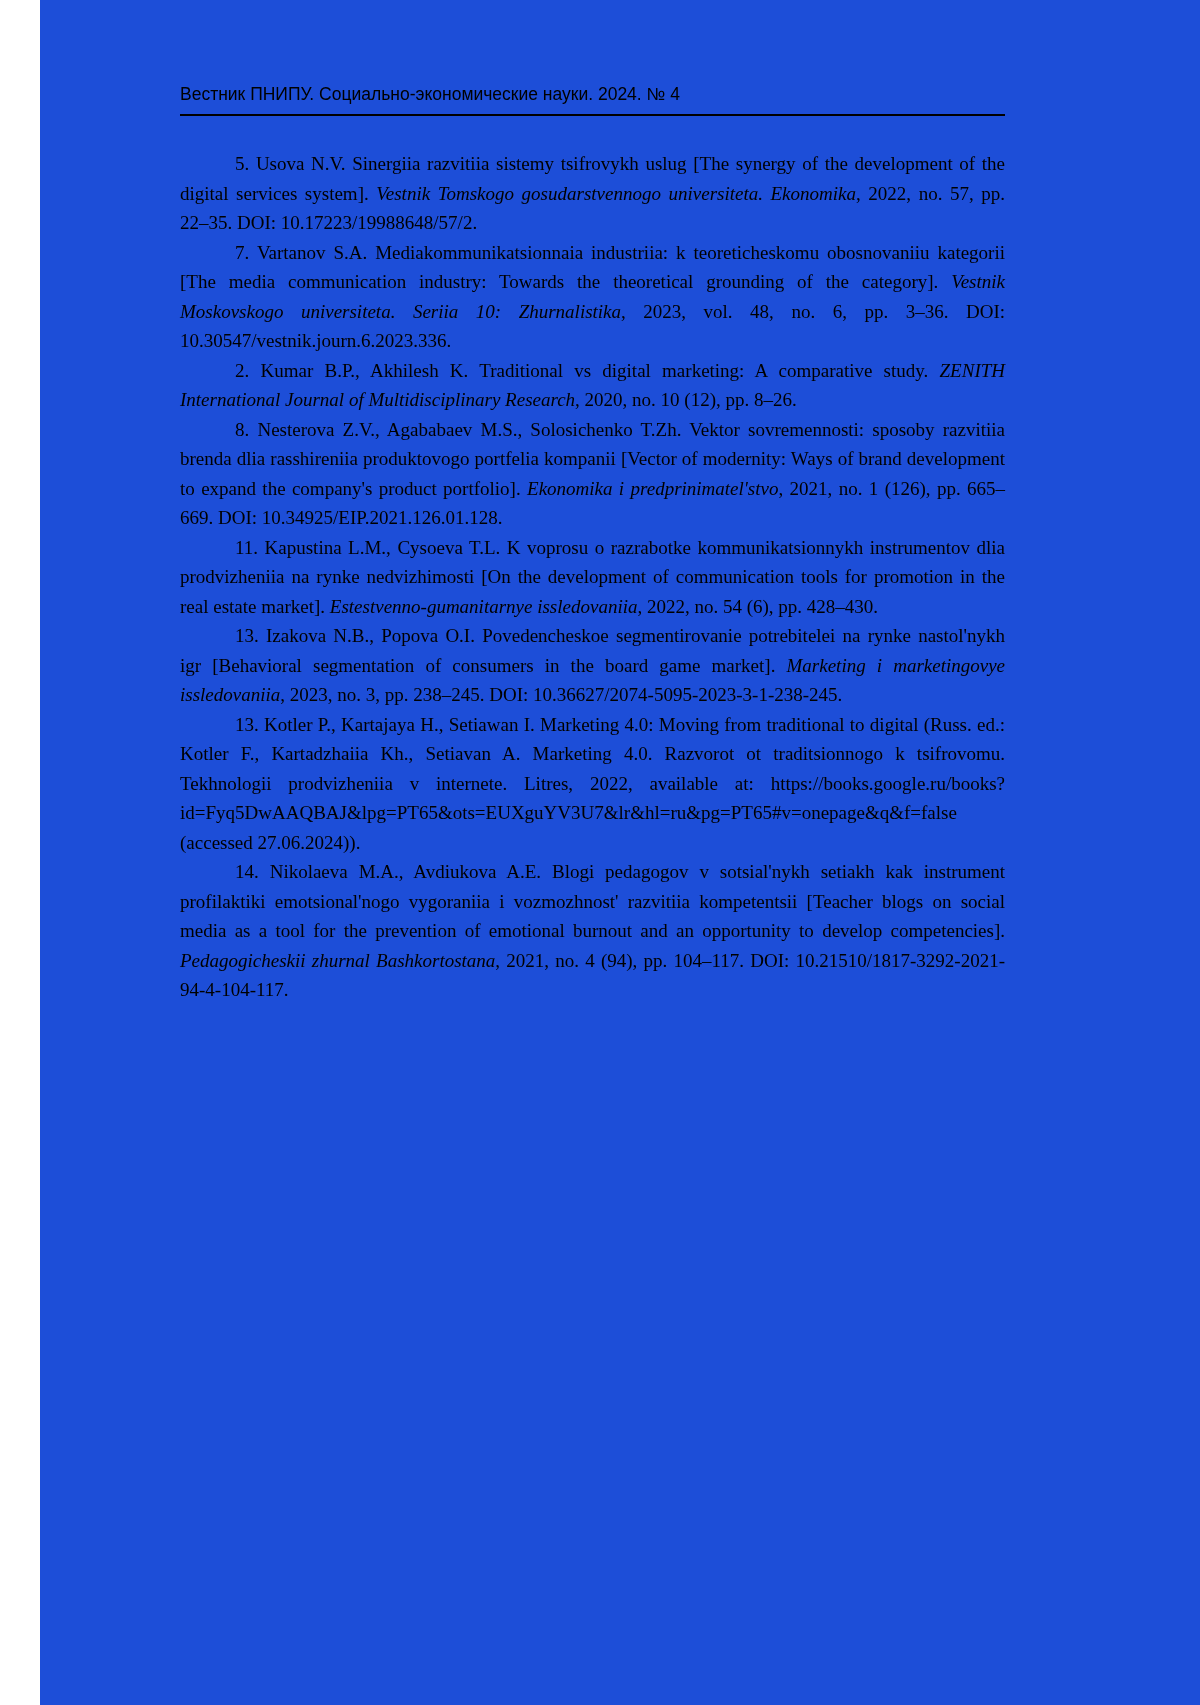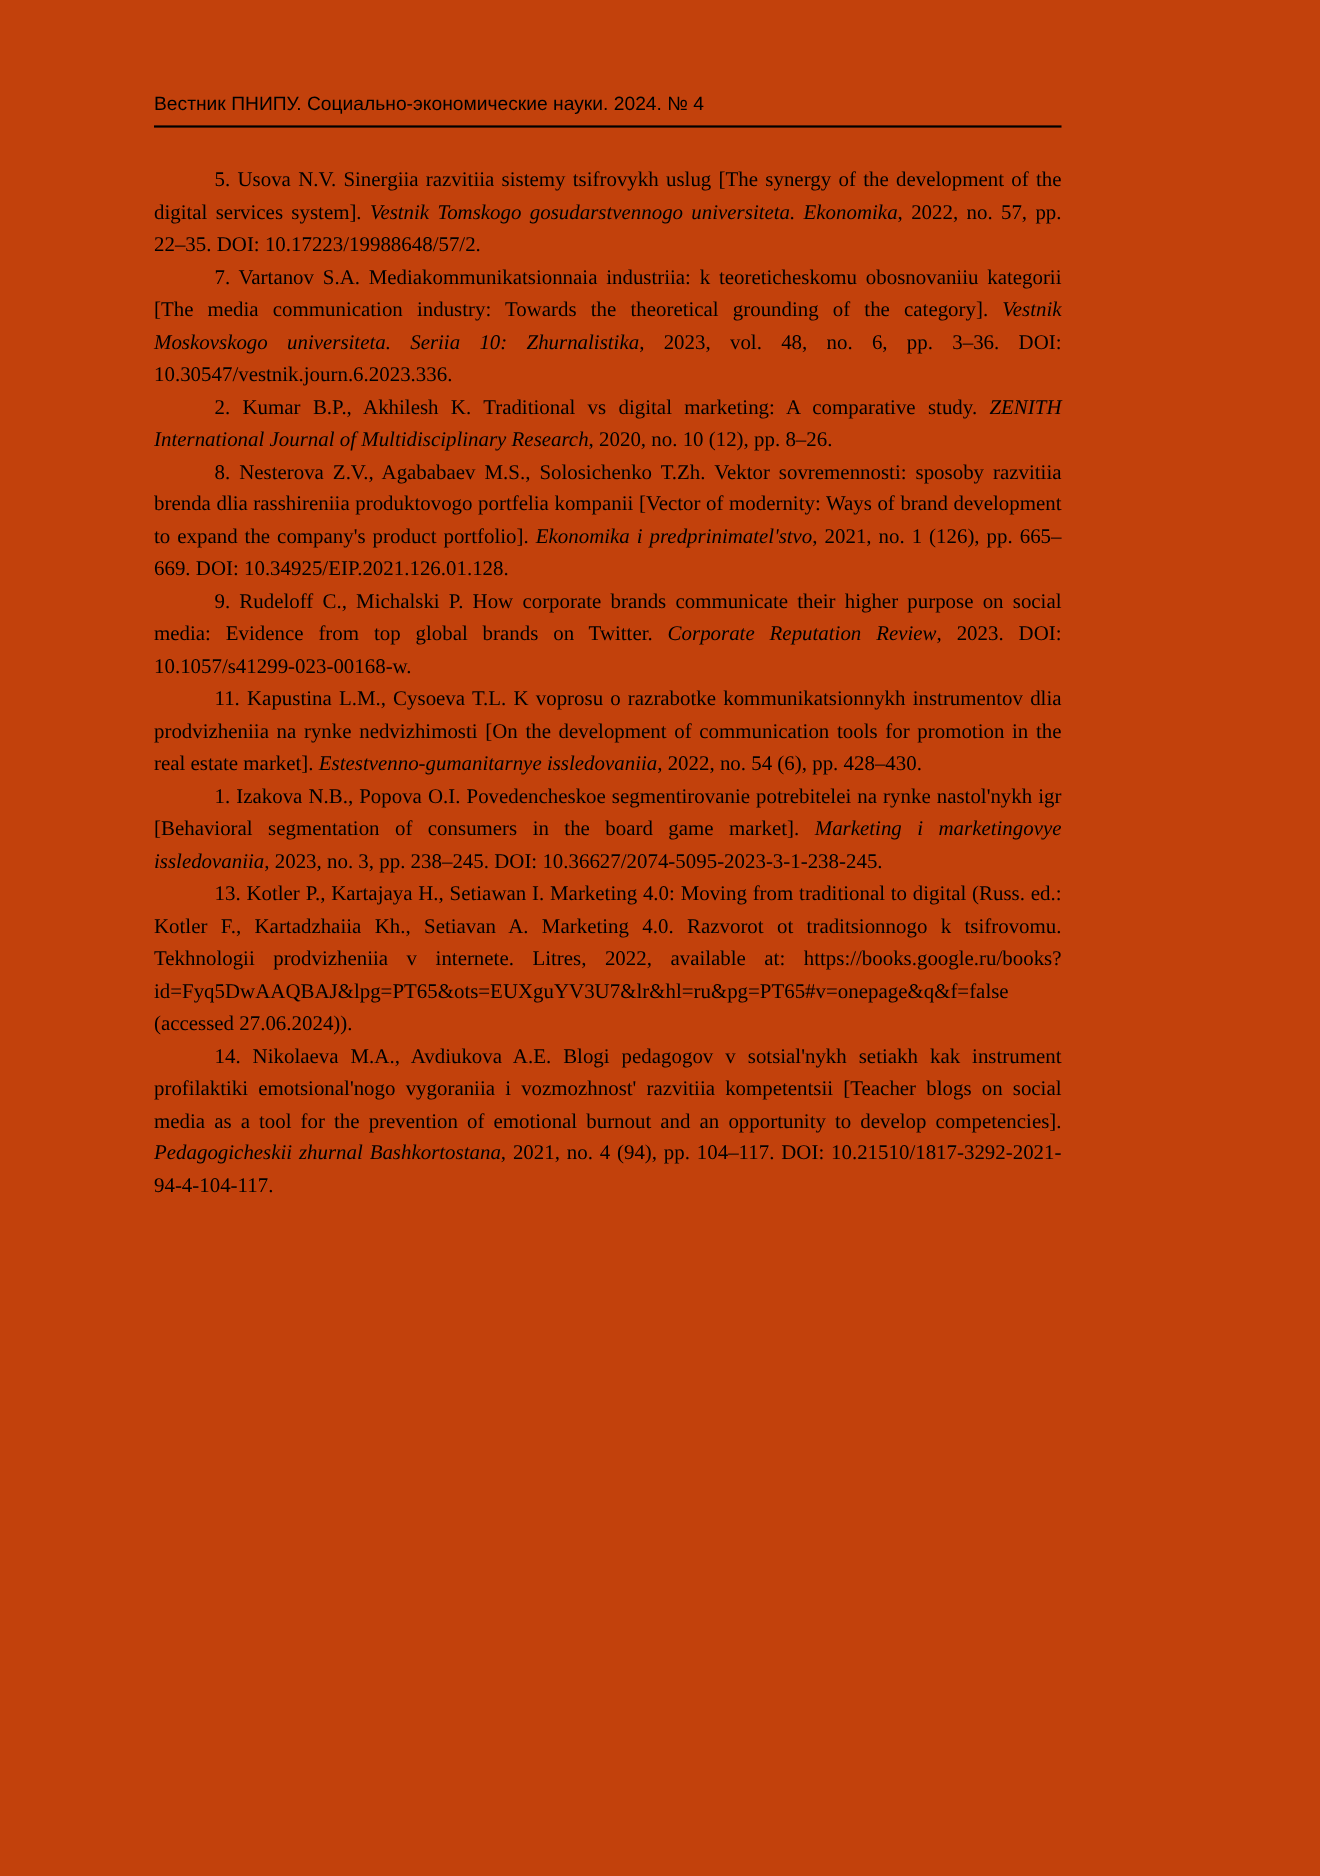--- a/index.html
+++ b/index.html
@@ -7,21 +7,22 @@
   body {
     width: 1200px;
     height: 1705px;
     position: relative;
     font-family: "Liberation Serif", serif;
     color: #000000;
   }
   .page {
     position: absolute;
     inset: 0;
-    background: #c2410c;
+    background: #1d4ed8;
+    margin-left: 40px;
   }
   .page-header {
     position: absolute;
     left: 140px;
     width: 825px;
     top: 84px;
     font-family: "Liberation Sans", sans-serif;
     font-size: 17.5px;
     padding-bottom: 9px;
     border-bottom: 2px solid #000000;
@@ -60,21 +61,20 @@
 
   <header class="page-header">
     <span>Вестник ПНИПУ. Социально-экономические науки. 2024. № 4</span>
   </header>
 
   <main class="references">
       <p class="ref"><span>5. Usova N.V. Sinergiia razvitiia sistemy tsifrovykh uslug [The synergy of the development of the digital services system]. </span><span class="it">Vestnik Tomskogo gosudarstvennogo universiteta. Ekonomika</span><span>, 2022, no. 57, pp. 22–35. DOI: 10.17223/19988648/57/2.</span></p>
       <p class="ref"><span>7. Vartanov S.A. Mediakommunikatsionnaia industriia: k teoreticheskomu obosnovaniiu kategorii [The media communication industry: Towards the theoretical grounding of the category]. </span><span class="it">Vestnik Moskovskogo universiteta. Seriia 10: Zhurnalistika</span><span>, 2023, vol. 48, no. 6, pp. 3–36. DOI: 10.30547/vestnik.journ.6.2023.336.</span></p>
       <p class="ref"><span>2. Kumar B.P., Akhilesh K. Traditional vs digital marketing: A comparative study. </span><span class="it">ZENITH International Journal of Multidisciplinary Research</span><span>, 2020, no. 10 (12), pp. 8–26.</span></p>
       <p class="ref"><span>8. Nesterova Z.V., Agababaev M.S., Solosichenko T.Zh. Vektor sovremennosti: sposoby razvitiia brenda dlia rasshireniia produktovogo portfelia kompanii [Vector of modernity: Ways of brand development to expand the company's product portfolio]. </span><span class="it">Ekonomika i predprinimatel'stvo</span><span>, 2021, no. 1 (126), pp. 665–669. DOI: 10.34925/EIP.2021.126.01.128.</span></p>
-      <p class="ref"><span>9. Rudeloff C., Michalski P. How corporate brands communicate their higher purpose on social media: Evidence from top global brands on Twitter. </span><span class="it">Corporate Reputation Review</span><span>, 2023. DOI: 10.1057/s41299-023-00168-w.</span></p>
       <p class="ref"><span>11. Kapustina L.M., Cysoeva T.L. K voprosu o razrabotke kommunikatsionnykh instrumentov dlia prodvizheniia na rynke nedvizhimosti [On the development of communication tools for promotion in the real estate market]. </span><span class="it">Estestvenno-gumanitarnye issledovaniia</span><span>, 2022, no. 54 (6), pp. 428–430.</span></p>
-      <p class="ref"><span>1. Izakova N.B., Popova O.I. Povedencheskoe segmentirovanie potrebitelei na rynke nastol'nykh igr [Behavioral segmentation of consumers in the board game market]. </span><span class="it">Marketing i marketingovye issledovaniia</span><span>, 2023, no. 3, pp. 238–245. DOI: 10.36627/2074-5095-2023-3-1-238-245.</span></p>
+      <p class="ref"><span>13. Izakova N.B., Popova O.I. Povedencheskoe segmentirovanie potrebitelei na rynke nastol'nykh igr [Behavioral segmentation of consumers in the board game market]. </span><span class="it">Marketing i marketingovye issledovaniia</span><span>, 2023, no. 3, pp. 238–245. DOI: 10.36627/2074-5095-2023-3-1-238-245.</span></p>
       <p class="ref"><span>13. Kotler P., Kartajaya H., Setiawan I. Marketing 4.0: Moving from traditional to digital (Russ. ed.: Kotler F., Kartadzhaiia Kh., Setiavan A. Marketing 4.0. Razvorot ot traditsionnogo k tsifrovomu. Tekhnologii prodvizheniia v internete. Litres, 2022, available at: https://books.google.ru/books?id=Fyq5DwAAQBAJ&amp;lpg=PT65&amp;ots=EUXguYV3U7&amp;lr&amp;hl=ru&amp;pg=PT65#v=onepage&amp;q&amp;f=false (accessed 27.06.2024)).</span></p>
       <p class="ref"><span>14. Nikolaeva M.A., Avdiukova A.E. Blogi pedagogov v sotsial'nykh setiakh kak instrument profilaktiki emotsional'nogo vygoraniia i vozmozhnost' razvitiia kompetentsii [Teacher blogs on social media as a tool for the prevention of emotional burnout and an opportunity to develop competencies]. </span><span class="it">Pedagogicheskii zhurnal Bashkortostana</span><span>, 2021, no. 4 (94), pp. 104–117. DOI: 10.21510/1817-3292-2021-94-4-104-117.</span></p>
     </main>
 
 
 </div>
 
 </body></html>

